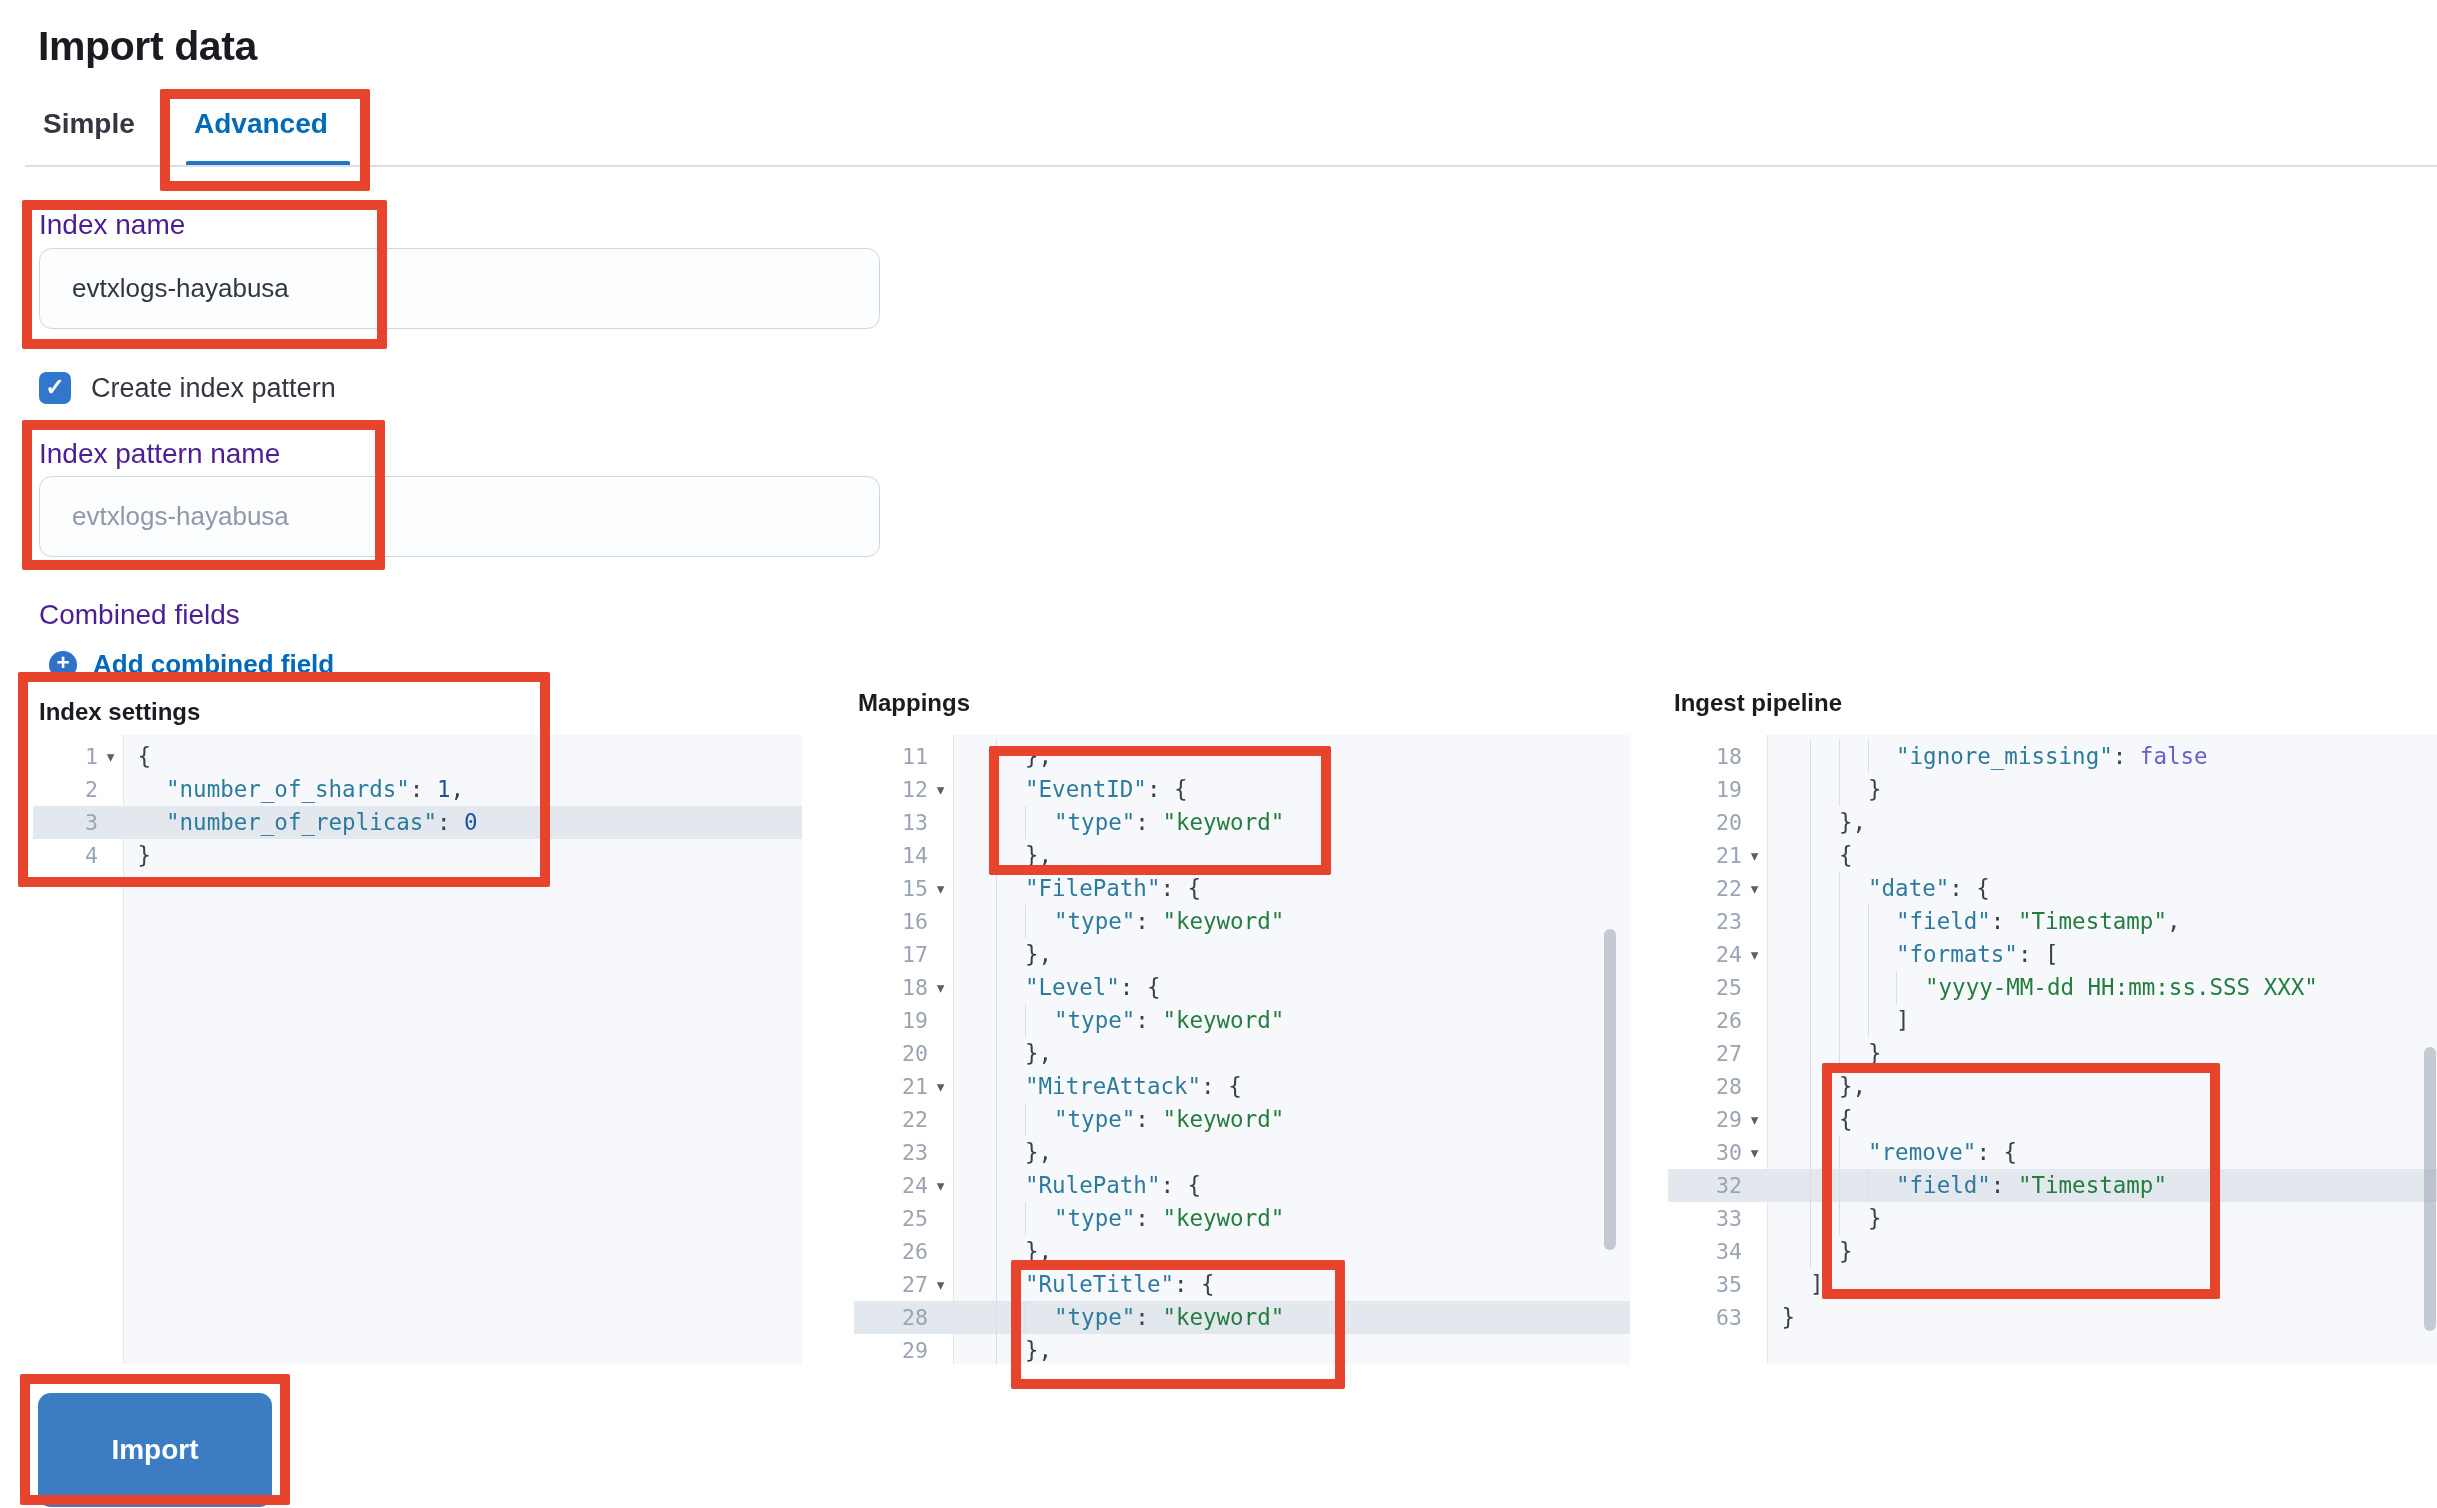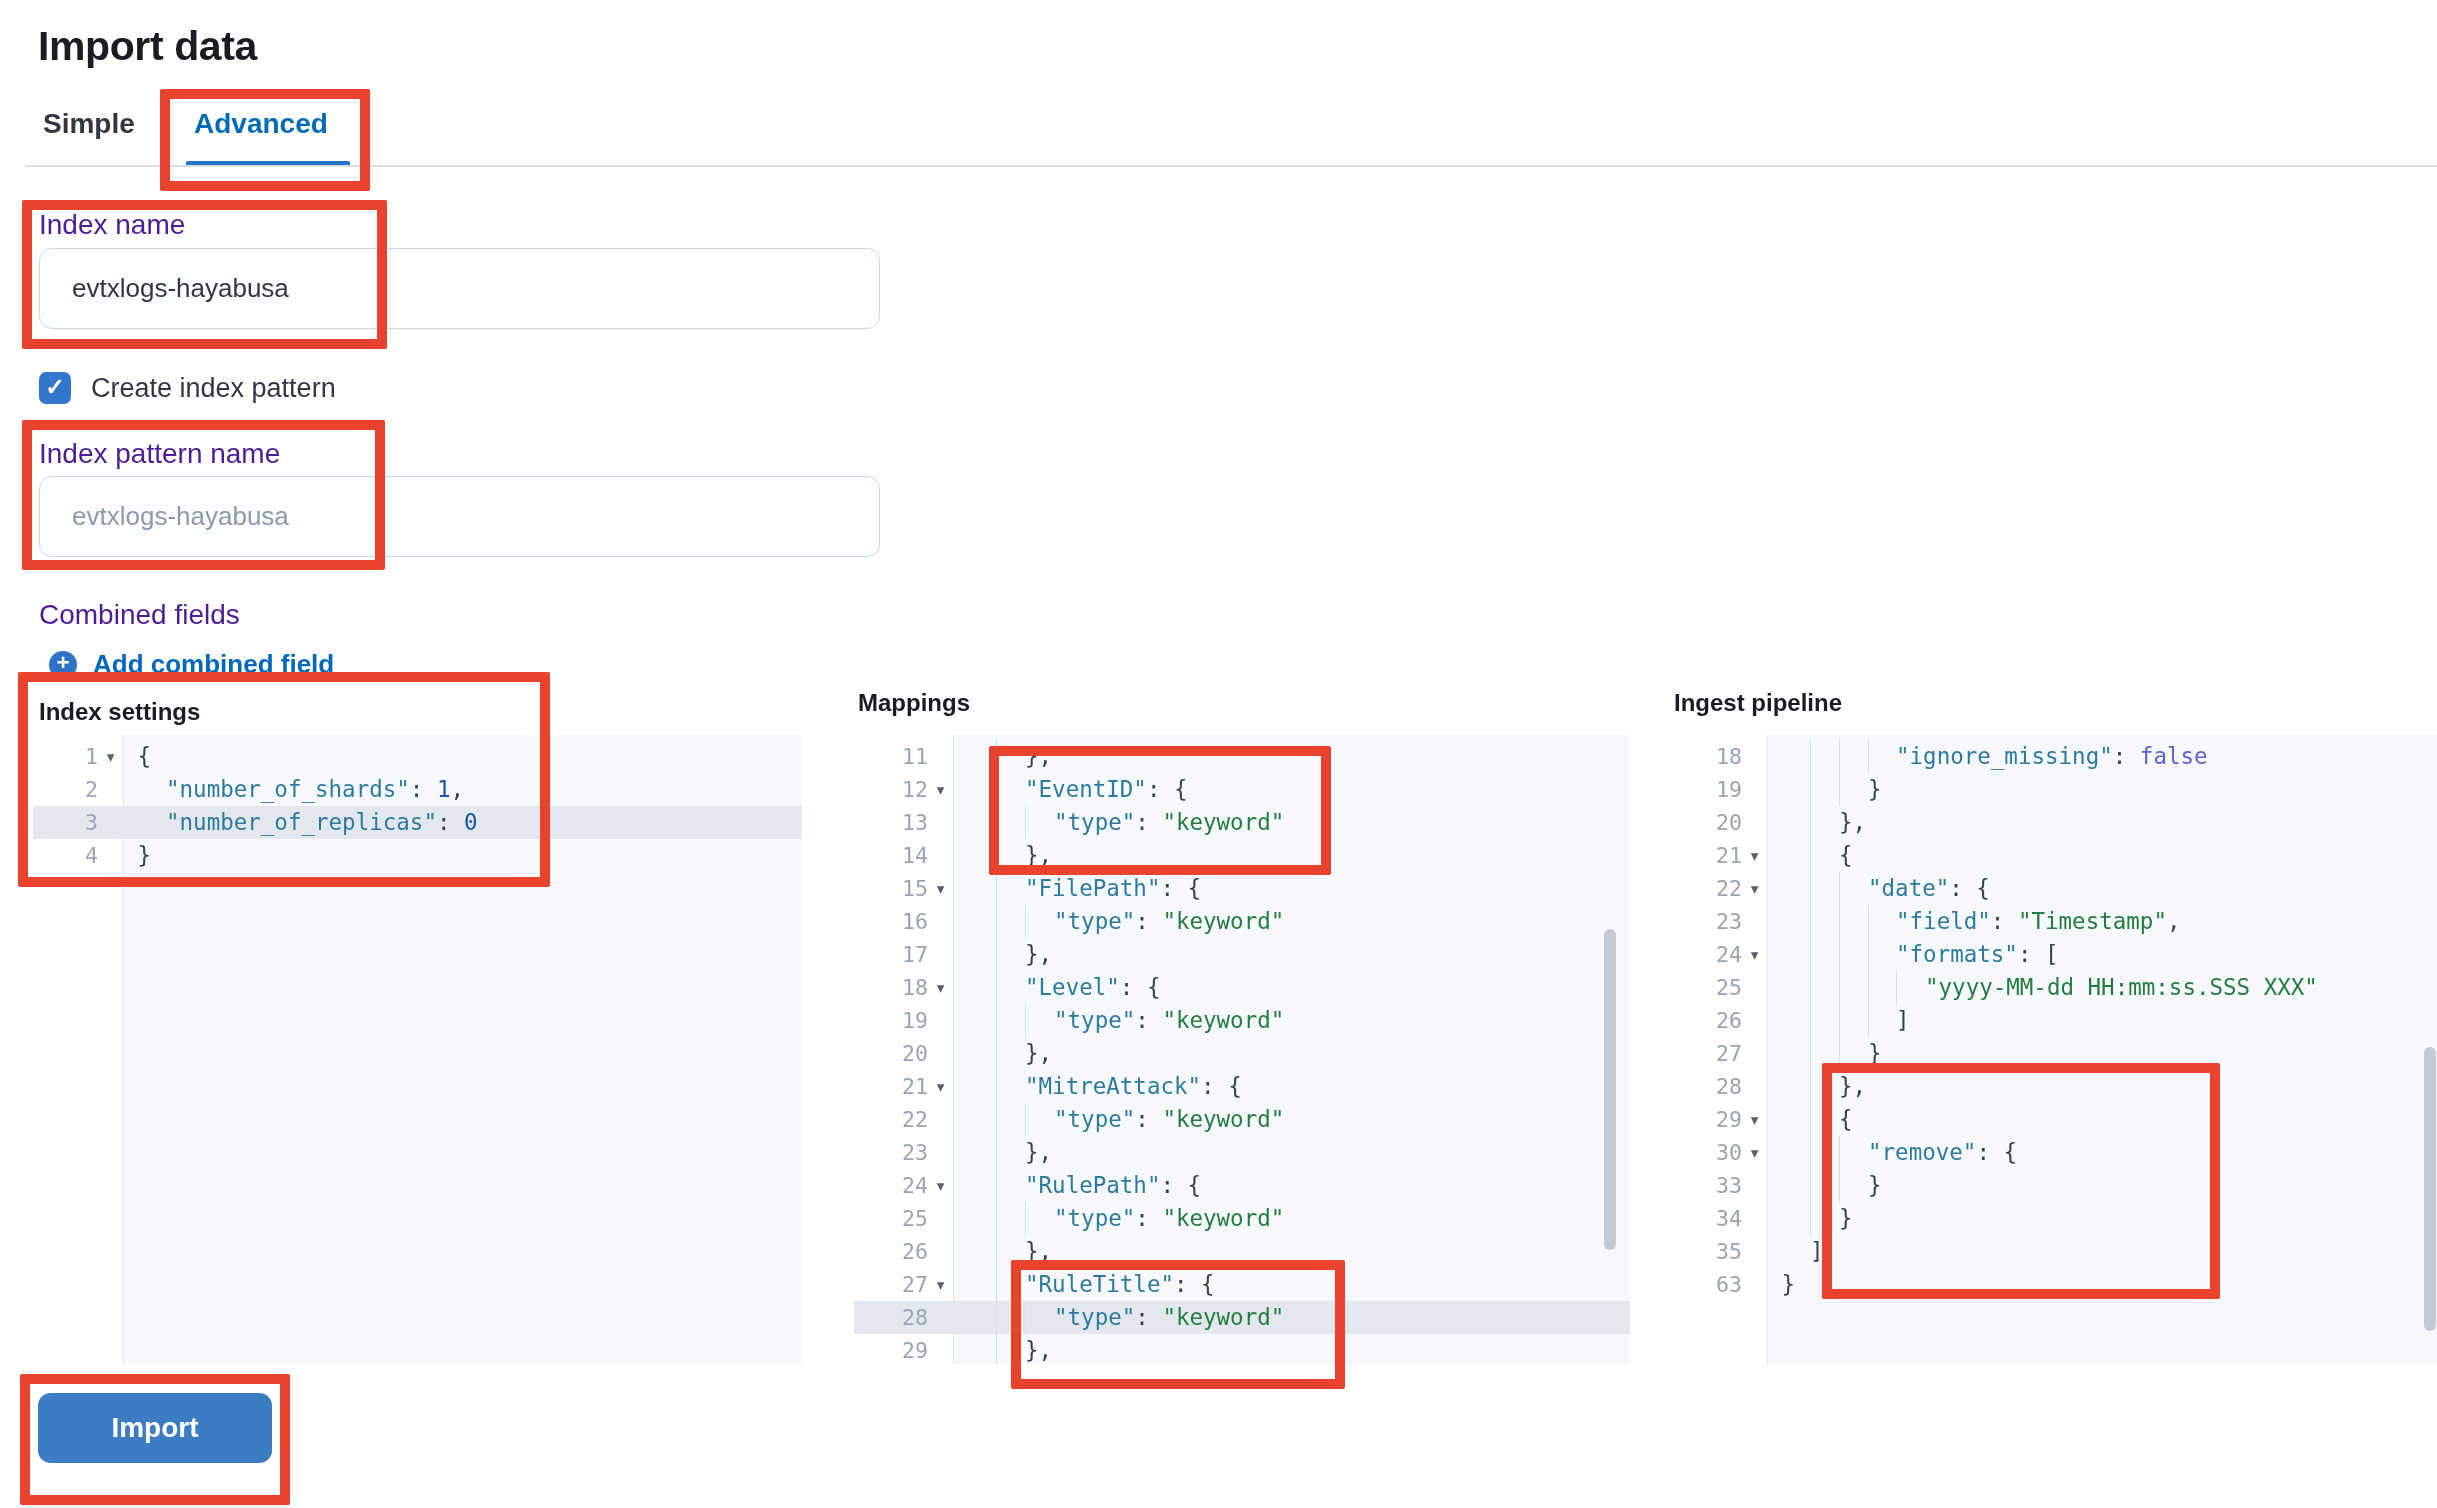--- a/index.html
+++ b/index.html
@@ -87,21 +87,21 @@
   .tk-n { color:#1753a5; }
   .tk-b { color:#6161d0; }
   .tk-p { color:#3a3f4a; }
 
   .scroll-thumb { position:absolute; width:11.7px; border-radius:6.3px; background:#9aa4b2; opacity:0.55; }
   #scroll-mappings { left:1604px; top:929px; height:321px; }
   #scroll-ingest { left:2424px; top:1047px; height:284px; }
 
   
   #import-button {
-    left:38px; top:1393px; width:234px; height:70px;
+    left:38px; top:1393px; width:234px; height:114px;
     background:#3b7cc3; border:none; border-radius:12.6px; cursor:pointer;
     color:#fff; font-size:28px; font-weight:700; font-family:"Liberation Sans", sans-serif;
   }
 
   
   .ann { position:absolute; border:10px solid #e8432d; border-radius:1.8px; pointer-events:none; z-index:50; }
   #ann-advanced-tab    { left:160px;  top:89px;   width:210px; height:102px; }
   #ann-index-name      { left:21.6px;   top:200px;  width:365px; height:149px; }
   #ann-index-pattern   { left:21.6px;   top:420px;  width:363px; height:150px; }
   #ann-index-settings  { left:18px;   top:672px;  width:532px; height:215px; }
@@ -405,20 +405,27 @@
           </div>
           <div class="code" style="padding-left: 72px;"><span class="guide" style="left: 43px;"></span><span class="tk-p">{</span></div>
         </div>
         <div class="row">
           <div class="gut">
             <span>30</span>
             <span class="fold">▾</span>
           </div>
           <div class="code" style="padding-left: 101px;"><span class="guide" style="left: 43px;"></span><span class="guide" style="left: 72px;"></span><span class="tk-k">"remove"</span><span class="tk-p">: {</span></div>
         </div>
+        <div class="row hl">
+          <div class="gut">
+            <span>32</span>
+            <span class="fold"></span>
+          </div>
+          <div class="code" style="padding-left: 129px;"><span class="guide" style="left: 43px;"></span><span class="guide" style="left: 72px;"></span><span class="guide" style="left: 101px;"></span><span class="tk-k">"field"</span><span class="tk-p">: </span><span class="tk-s">"Timestamp"</span></div>
+        </div>
         <div class="row">
           <div class="gut">
             <span>33</span>
             <span class="fold"></span>
           </div>
           <div class="code" style="padding-left: 101px;"><span class="guide" style="left: 43px;"></span><span class="guide" style="left: 72px;"></span><span class="tk-p">}</span></div>
         </div>
         <div class="row">
           <div class="gut">
             <span>34</span>

